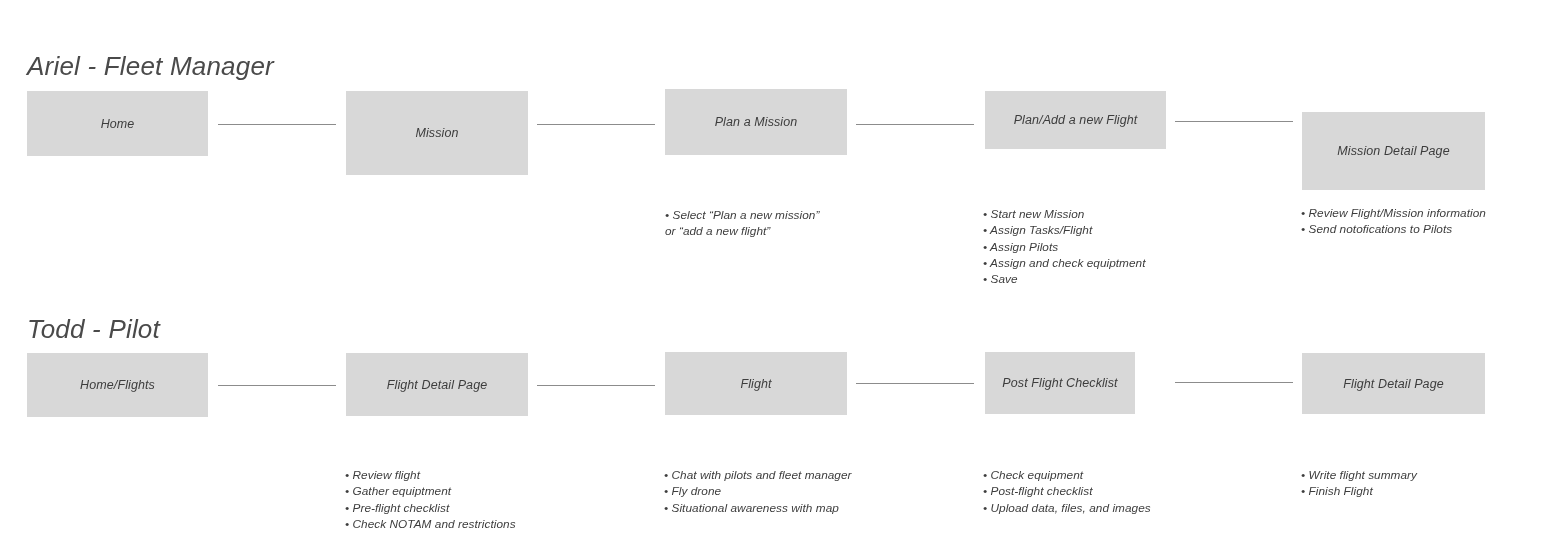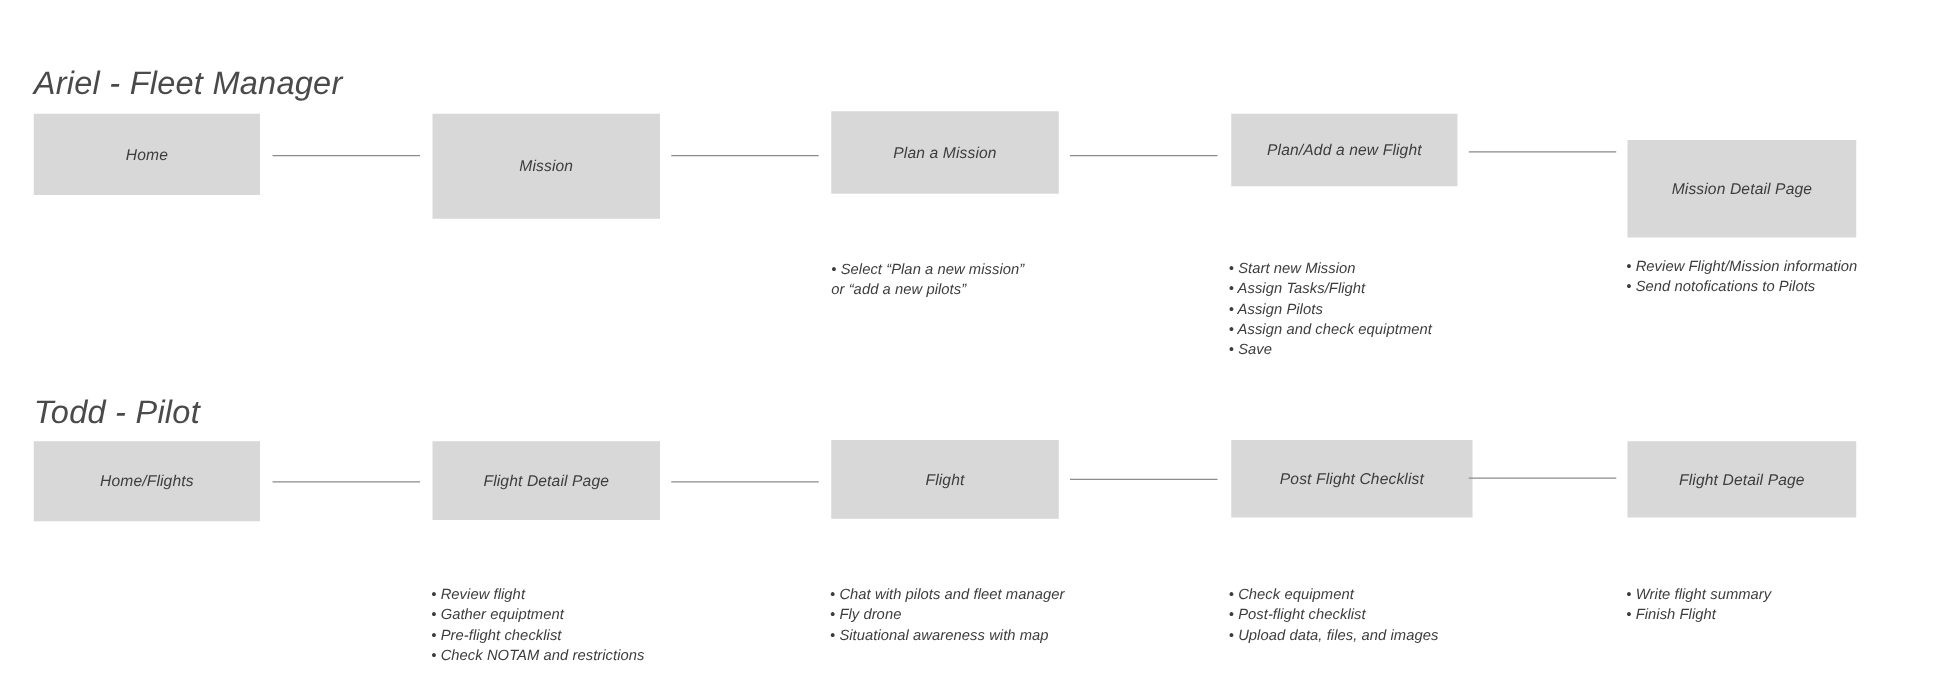--- a/index.html
+++ b/index.html
@@ -83,21 +83,21 @@
   <div class="node" style="left:346px; top:91px; width:182px; height:84px;">
     <span class="node-label">Mission</span>
   </div>
   <div class="connector" style="left:537px; top:124px; width:118px;"></div>
 
   <div class="node" style="left:665px; top:89px; width:182px; height:66px;">
     <span class="node-label">Plan a Mission</span>
   </div>
   <div class="bullets" style="left:665px; top:159px;">
     <div>• Select “Plan a new mission”</div>
-    <div class="cont">or “add a new pilots”</div>
+    <div class="cont">or “add a new flight”</div>
   </div>
   <div class="connector" style="left:856px; top:124px; width:118px;"></div>
 
   <div class="node" style="left:985px; top:91px; width:181px; height:58px;">
     <span class="node-label">Plan/Add a new Flight</span>
   </div>
   <div class="bullets" style="left:983px; top:158px;">
     <div>• Start new Mission</div>
     <div>• Assign Tasks/Flight</div>
     <div>• Assign Pilots</div>
@@ -135,21 +135,21 @@
   <div class="node" style="left:665px; top:352px; width:182px; height:63px;">
     <span class="node-label">Flight</span>
   </div>
   <div class="bullets" style="left:664px; top:419px;">
     <div>• Chat with pilots and fleet manager</div>
     <div>• Fly drone</div>
     <div>• Situational awareness with map</div>
   </div>
   <div class="connector" style="left:856px; top:383px; width:118px;"></div>
 
-  <div class="node" style="left:985px; top:352px; width:193px; height:62px;">
+  <div class="node" style="left:985px; top:352px; width:150px; height:62px;">
     <span class="node-label">Post Flight Checklist</span>
   </div>
   <div class="bullets" style="left:983px; top:419px;">
     <div>• Check equipment</div>
     <div>• Post-flight checklist</div>
     <div>• Upload data, files, and images</div>
   </div>
   <div class="connector" style="left:1175px; top:382px; width:118px;"></div>
 
   <div class="node" style="left:1302px; top:353px; width:183px; height:61px;">

